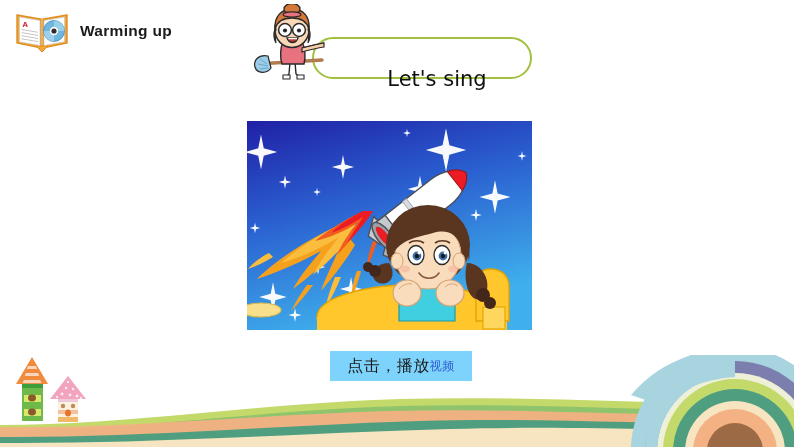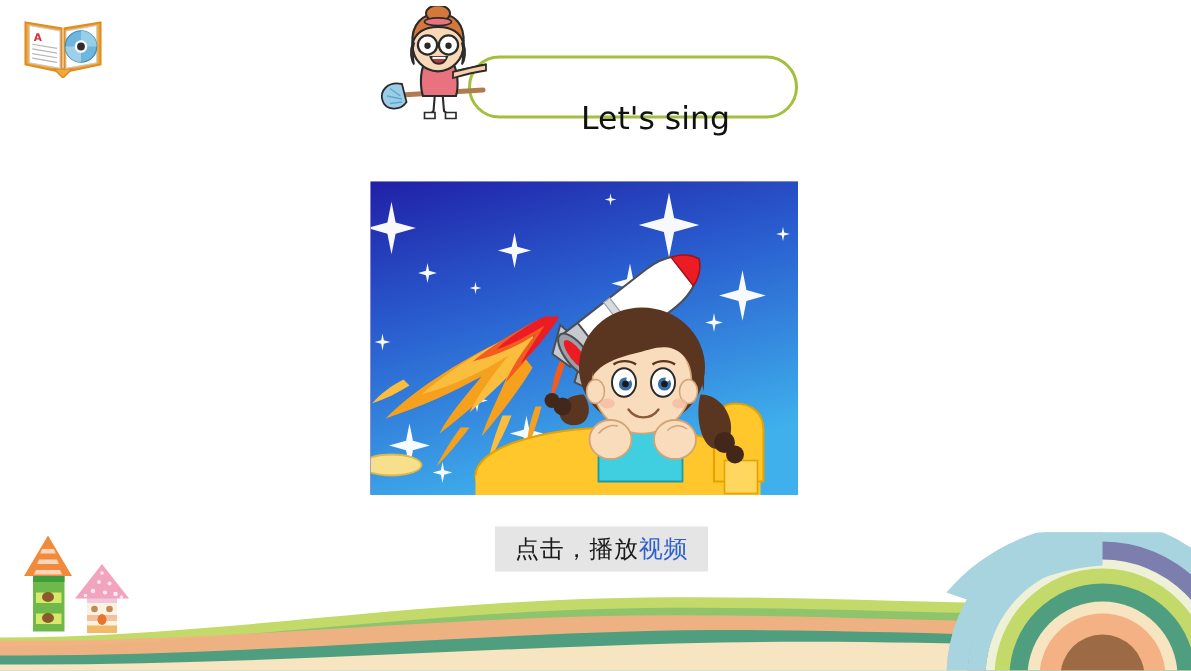--- a/index.html
+++ b/index.html
@@ -86,35 +86,35 @@
   }
   #video-thumbnail svg { display:block; }
 
   
   #play-video-box {
     position: absolute;
     left: 330px;
     top: 351px;
     width: 142px;
     height: 30px;
-    background: #e5e5e5;
+    background: #7dd3fc;
     display: flex;
     align-items: center;
     justify-content: center;
     gap: 0px;
   }
   .cn-text {
     font-family: "DejaVu Sans", "Liberation Sans", sans-serif;
     font-size: 16px;
     color: #1a1a1a;
     letter-spacing: 0.5px;
   }
   #play-video-link {
     font-family: "DejaVu Sans", "Liberation Sans", sans-serif;
-    font-size: 16px;
+    font-size: 12px;
     color: #2f5fd0;
     letter-spacing: 0.5px;
   }
 
   
   #bottom-decoration {
     position: absolute;
     left: 0;
     bottom: 0;
     width: 794px;
@@ -148,20 +148,21 @@
       </g>
 
       <circle cx="40" cy="21" r="10.5" fill="#6fb6de"></circle>
       <circle cx="40" cy="21" r="10.5" fill="none" stroke="#3f88b5" stroke-width="0.8"></circle>
       <path d="M40 10.5 A10.5 10.5 0 0 1 50.5 21 L40 21 Z" fill="#9fd2ea" opacity="0.85"></path>
       <path d="M40 31.5 A10.5 10.5 0 0 1 29.5 21 L40 21 Z" fill="#cfe9f5" opacity="0.5"></path>
       <circle cx="40" cy="21" r="4.2" fill="#ffffff"></circle>
       <circle cx="40" cy="21" r="2.6" fill="#2d2d2d"></circle>
     </svg>
   </span>
+  <span id="page-title">Warming up</span>
 </div>
 
 <div id="banner-group">
   <div id="banner-pill"></div>
   <div id="banner-label">Let's sing</div>
   <span>
     <svg id="witch-girl-icon" viewBox="0 0 78 84" xmlns="http://www.w3.org/2000/svg">
 
       <line x1="5" y1="60" x2="70" y2="56" stroke="#b07b4f" stroke-width="3.4" stroke-linecap="round"></line>
 

